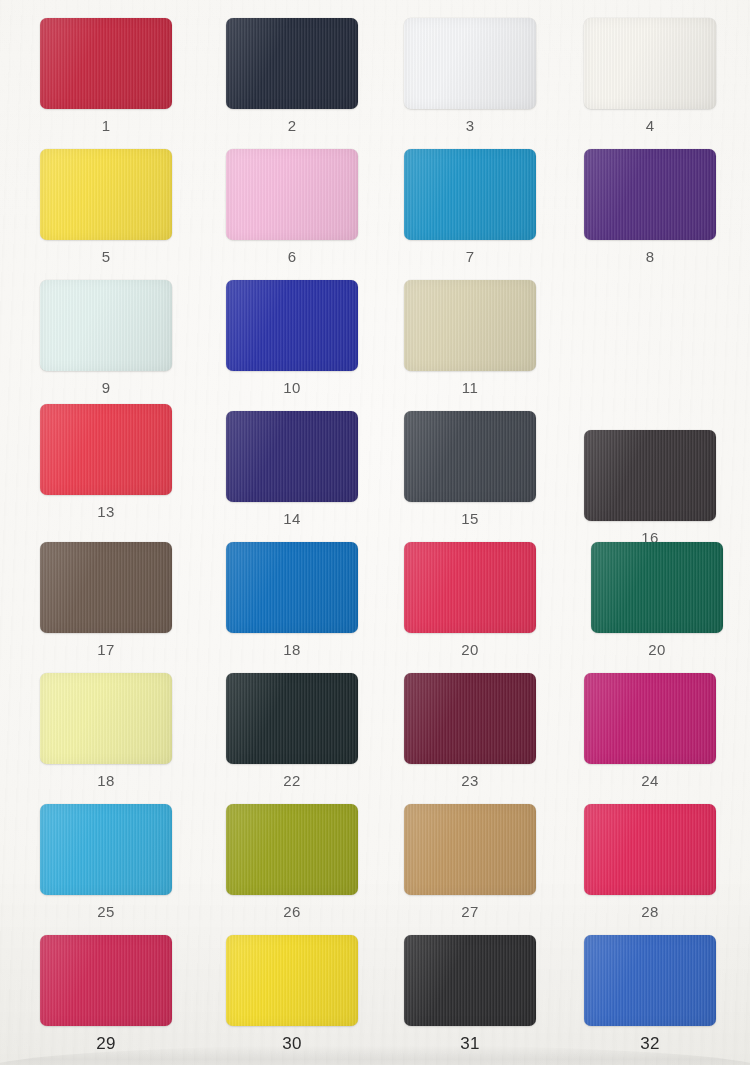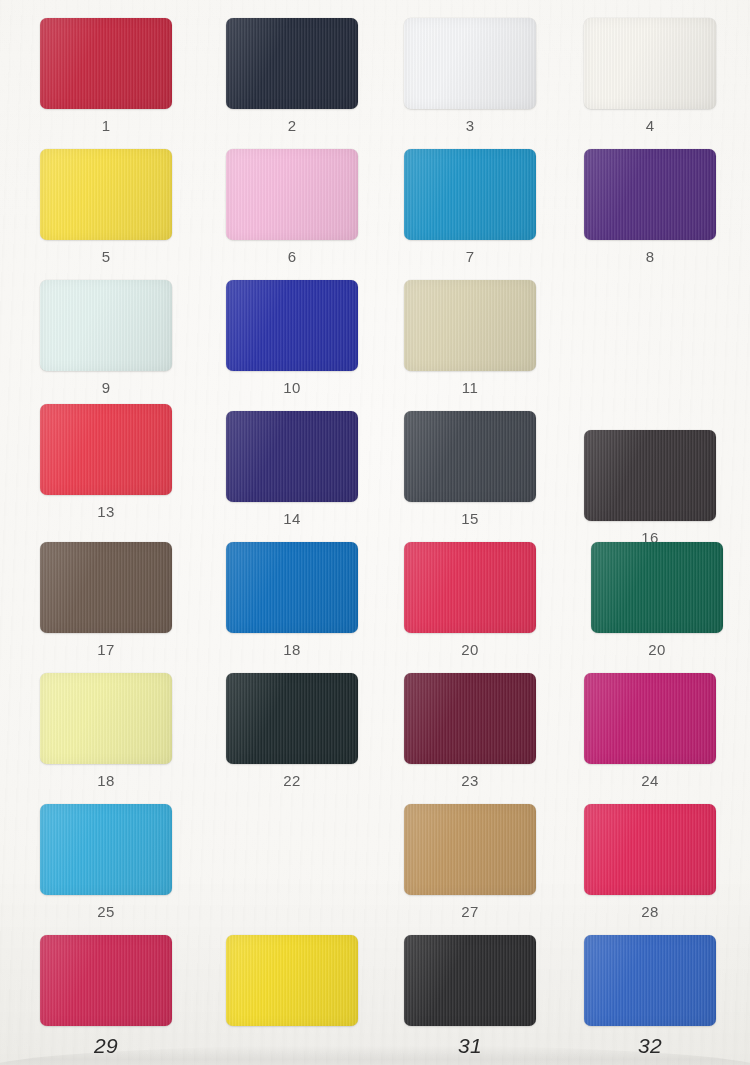--- a/index.html
+++ b/index.html
@@ -97,22 +97,21 @@
     top: 101px;
     text-align: center;
     font-size: 15px;
     letter-spacing: 0.4px;
     color: #5c5c5c;
     font-family: "Liberation Sans", sans-serif;
   }
 
   .swatch-cell.last-row .swatch-label {
     color: #2a2a2a;
-    font-size: 21px;
-    font-style: italic;
+    font-size: 17px;
   }
 </style>
 </head>
 <body>
 
 <div id="swatch-card">
 
   <div id="paper-texture"></div>
 
   <div id="grid">
@@ -205,34 +204,39 @@
         <div class="swatch-label">23</div>
       </div>
       <div class="swatch-cell" style="left: 557px; top: 671px;">
         <div class="swatch-chip" style="background: rgb(191, 34, 115);"></div>
         <div class="swatch-label">24</div>
       </div>
       <div class="swatch-cell" style="left: 13px; top: 802px;">
         <div class="swatch-chip" style="background: rgb(58, 176, 221);"></div>
         <div class="swatch-label">25</div>
       </div>
+      <div class="swatch-cell" style="left: 199px; top: 802px;">
+        <div class="swatch-chip" style="background: rgb(154, 163, 32);"></div>
+        <div class="swatch-label">26</div>
+      </div>
       <div class="swatch-cell" style="left: 377px; top: 802px;">
         <div class="swatch-chip" style="background: rgb(192, 152, 99);"></div>
         <div class="swatch-label">27</div>
       </div>
       <div class="swatch-cell" style="left: 557px; top: 802px;">
         <div class="swatch-chip" style="background: rgb(225, 43, 92);"></div>
         <div class="swatch-label">28</div>
       </div>
       <div class="swatch-cell last-row" style="left: 13px; top: 933px;">
         <div class="swatch-chip" style="background: rgb(205, 43, 87);"></div>
         <div class="swatch-label">29</div>
       </div>
       <div class="swatch-cell last-row" style="left: 199px; top: 933px;">
         <div class="swatch-chip" style="background: rgb(244, 220, 44);"></div>
+        <div class="swatch-label">30</div>
       </div>
       <div class="swatch-cell last-row" style="left: 377px; top: 933px;">
         <div class="swatch-chip" style="background: rgb(45, 45, 47);"></div>
         <div class="swatch-label">31</div>
       </div>
       <div class="swatch-cell last-row" style="left: 557px; top: 933px;">
         <div class="swatch-chip" style="background: rgb(53, 102, 194);"></div>
         <div class="swatch-label">32</div>
       </div>
     </div>

